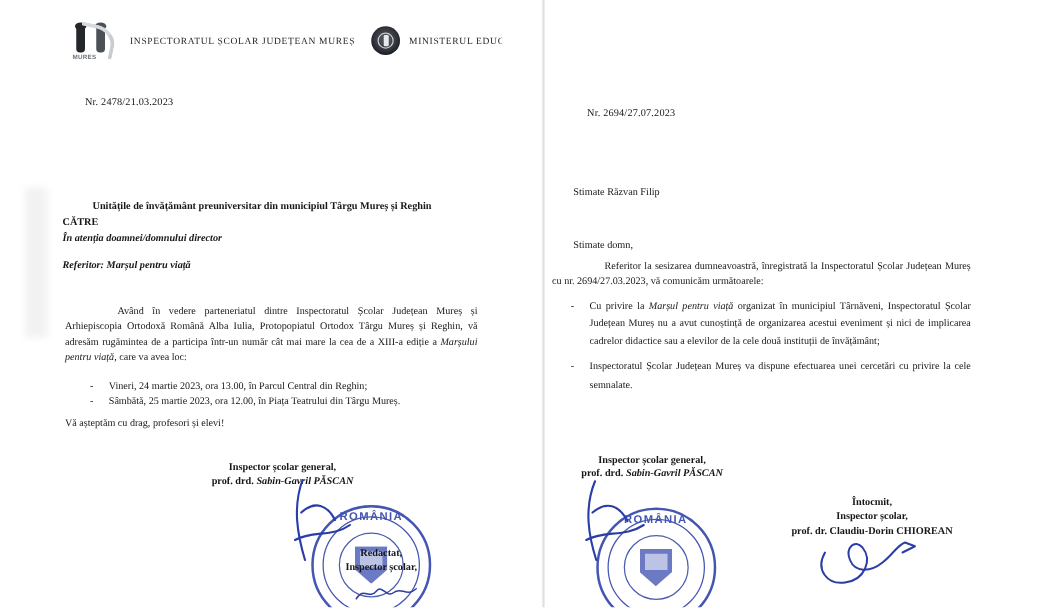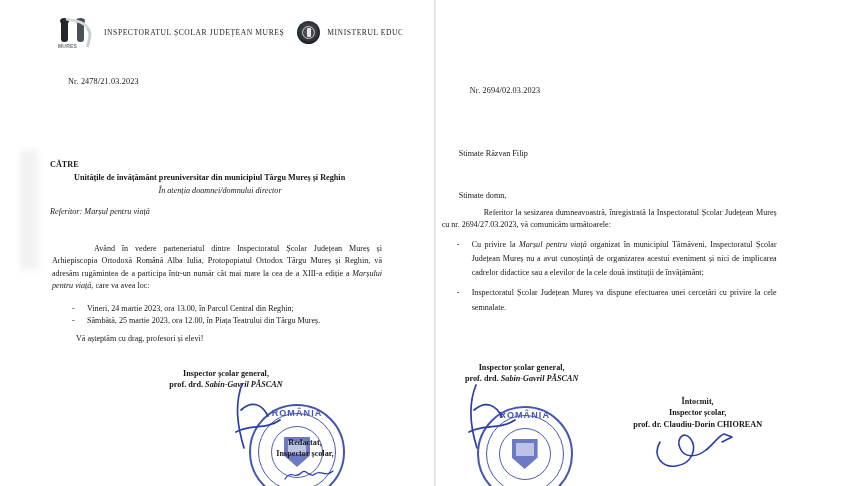--- a/index.html
+++ b/index.html
@@ -123,29 +123,29 @@
     border-radius: 1px;
   }
 
   
   .tx { position: absolute; }
   .doc-nr { font-size: 8.2px; letter-spacing: .15px; padding-left: 11px; }
 
   .blk { font-size: 8.2px; line-height: 1.55; }
   .b   { font-weight: bold; }
   .i   { font-style: italic; }
-  .bi  { font-weight: normal; font-style: italic; text-align: center; }
+  .bi  { font-weight: bold; font-style: italic; }
 
   .para {
     font-size: 8.1px;
     line-height: 1.52;
     text-align: justify;
     text-indent: 42px;
   }
-  .para.noind { text-indent: 0; margin-left: 24px; }
+  .para.noind { text-indent: 0; }
 
   .dashlist { font-size: 8.1px; line-height: 1.5; }
   .dashrow { display: flex; gap: 9px; }
   .dashrow .dash { width: 6px; flex: 0 0 auto; }
   .dashrow .txt { flex: 1; text-align: justify; }
 
   .sig {
     position: absolute;
     text-align: center;
     font-size: 8.2px;
@@ -239,22 +239,22 @@
       <div class="lh-text">INSPECTORATUL ȘCOLAR JUDEȚEAN MUREȘ</div>
       <div class="me-seal">
           <span class="crest"></span>
         </div>
       <div class="lh-text">MINISTERUL EDUCAȚIEI</div>
     </div>
 
     <div class="tx doc-nr" style="left:57px; top:77px;">Nr. 2478/21.03.2023</div>
 
     <div class="tx blk" style="left:50px; top:159px; width:340px;">
+      <div class="b" style="text-indent:24px;">Unitățile de învățământ preuniversitar din municipiul Târgu Mureș și Reghin</div>
       <div class="b">CĂTRE</div>
-      <div class="b" style="text-indent:24px;">Unitățile de învățământ preuniversitar din municipiul Târgu Mureș și Reghin</div>
       <div class="bi" style="margin-top:1px;">În atenția doamnei/domnului director</div>
     </div>
 
     <div class="tx blk" style="left:50px; top:206px;">
       <span class="bi">Referitor:</span>
       <span class="bi">Marșul pentru viață</span>
     </div>
 
     <div class="tx para" style="left:52px; top:243px; width:330px;">
       <span>Având în vedere parteneriatul dintre Inspectoratul Școlar Județean Mureș și Arhiepiscopia Ortodoxă Română Alba Iulia, Protopopiatul Ortodox Târgu Mureș și Reghin, vă adresăm rugămintea de a participa într-un număr cât mai mare la cea de a XIII-a ediție a </span><span class="i">Marșului pentru viață</span><span>, care va avea loc:</span>
@@ -304,21 +304,21 @@
       <svg width="54" height="18" viewBox="0 0 54 18">
         <path d="M2 13 C8 3, 12 14, 18 7 C23 1, 26 13, 32 8 C38 3, 42 12, 50 5" fill="none" stroke="#2b3ea8" stroke-width="1.2" stroke-linecap="round"></path>
       </svg>
     </div>
   </div>
 
   <div class="gutter"></div>
 
   <div class="page page-right">
 
-    <div class="tx doc-nr" style="left:57px; top:86px;">Nr. 2694/02.03.2023</div>
+    <div class="tx doc-nr" style="left:57px; top:86px;">Nr. 2694/27.07.2023</div>
 
     <div class="tx blk" style="left:57px; top:148px;">Stimate Răzvan Filip</div>
 
     <div class="tx blk" style="left:57px; top:190px;">Stimate domn,</div>
 
     <div class="tx para" style="left:40px; top:207px; width:335px;">Referitor la sesizarea dumneavoastră, înregistrată la Inspectoratul Școlar Județean Mureș cu nr. 2694/27.03.2023, vă comunicăm următoarele:</div>
 
     <div class="tx dashlist" style="left:55px; top:238px; width:320px; line-height:1.75;">
       <div class="dashrow" style="margin-bottom:6px;">
         <span class="dash">-</span>

